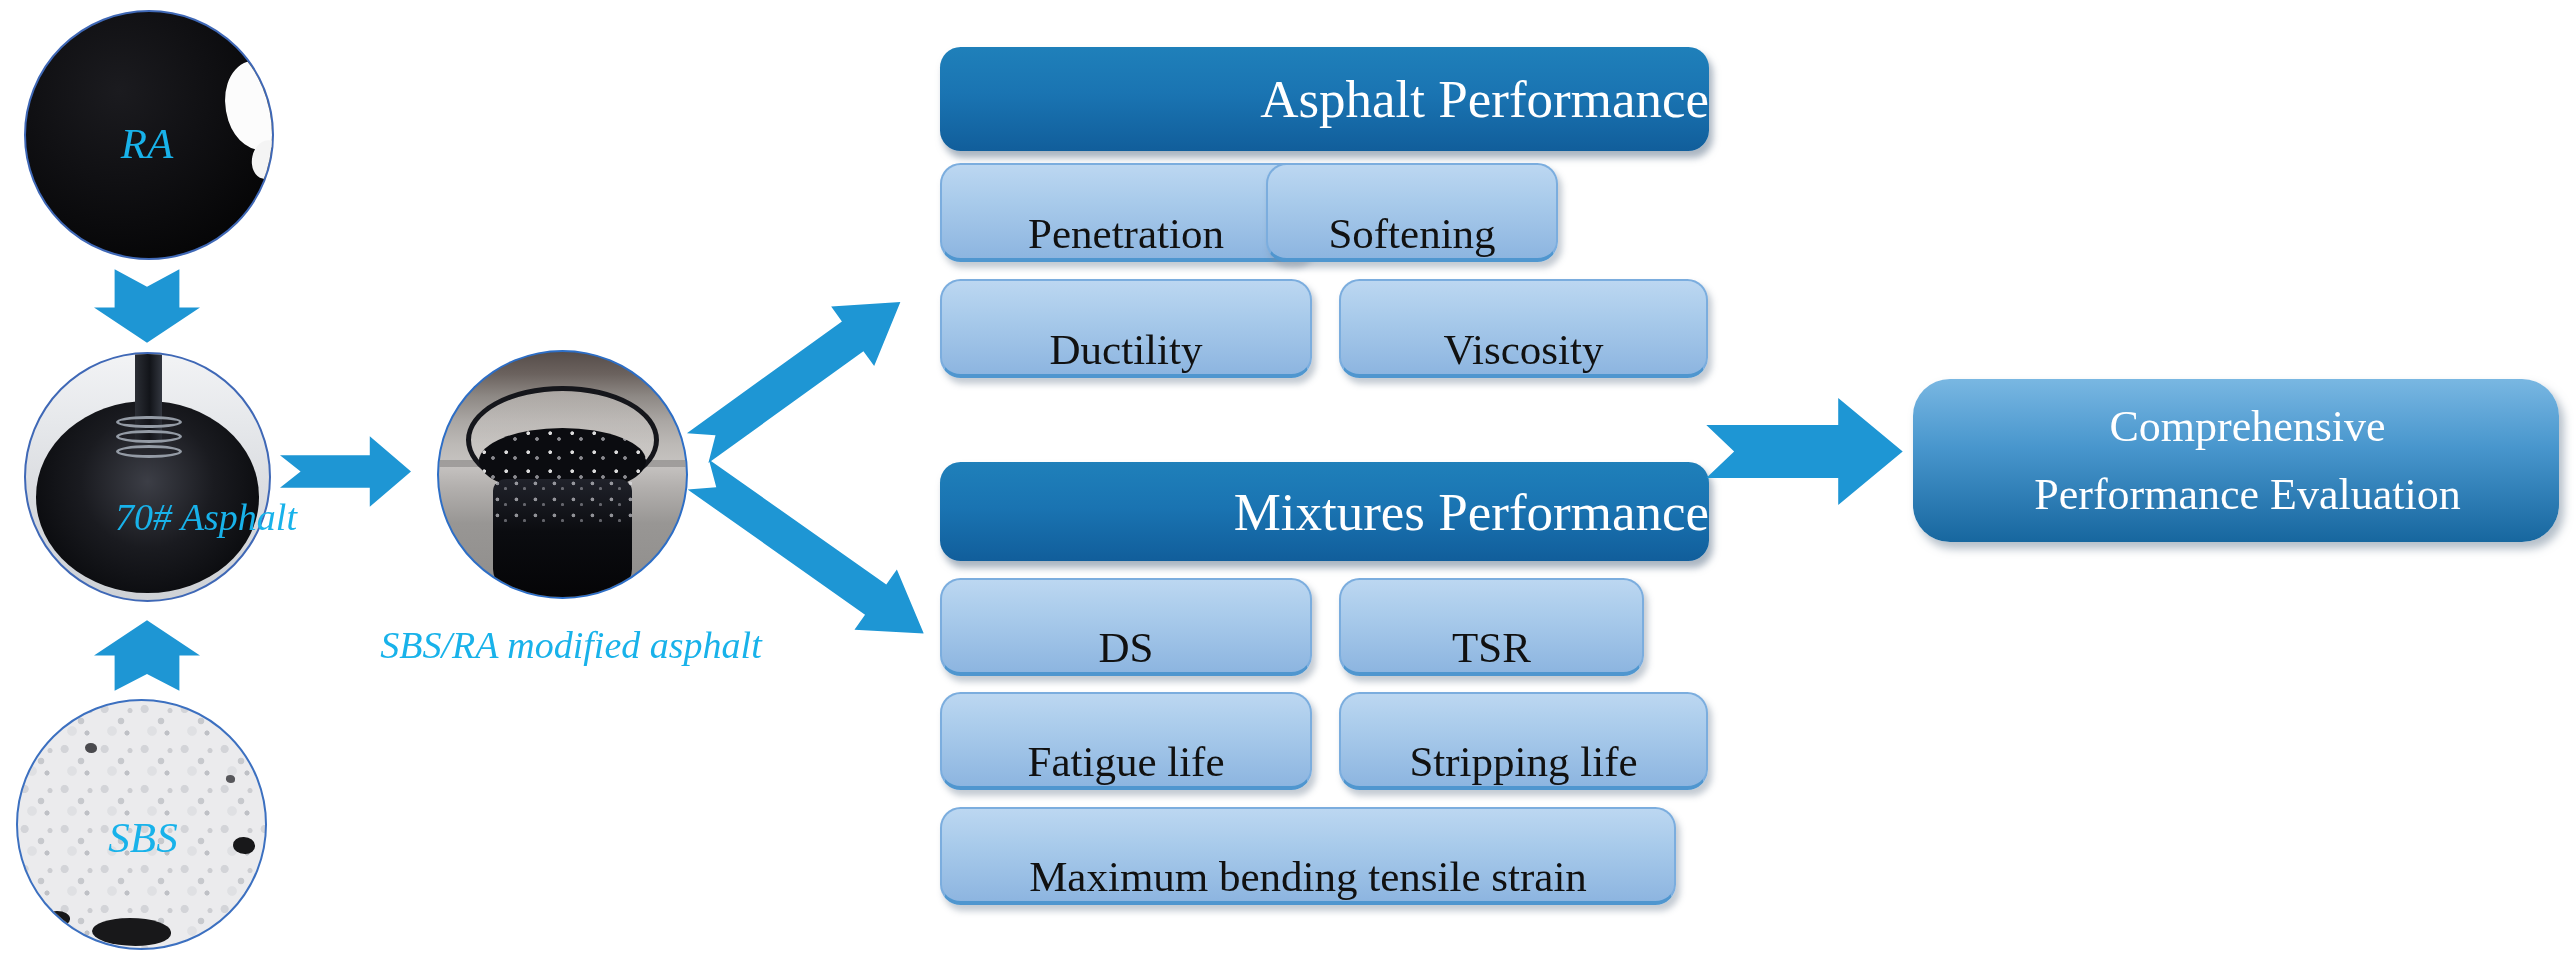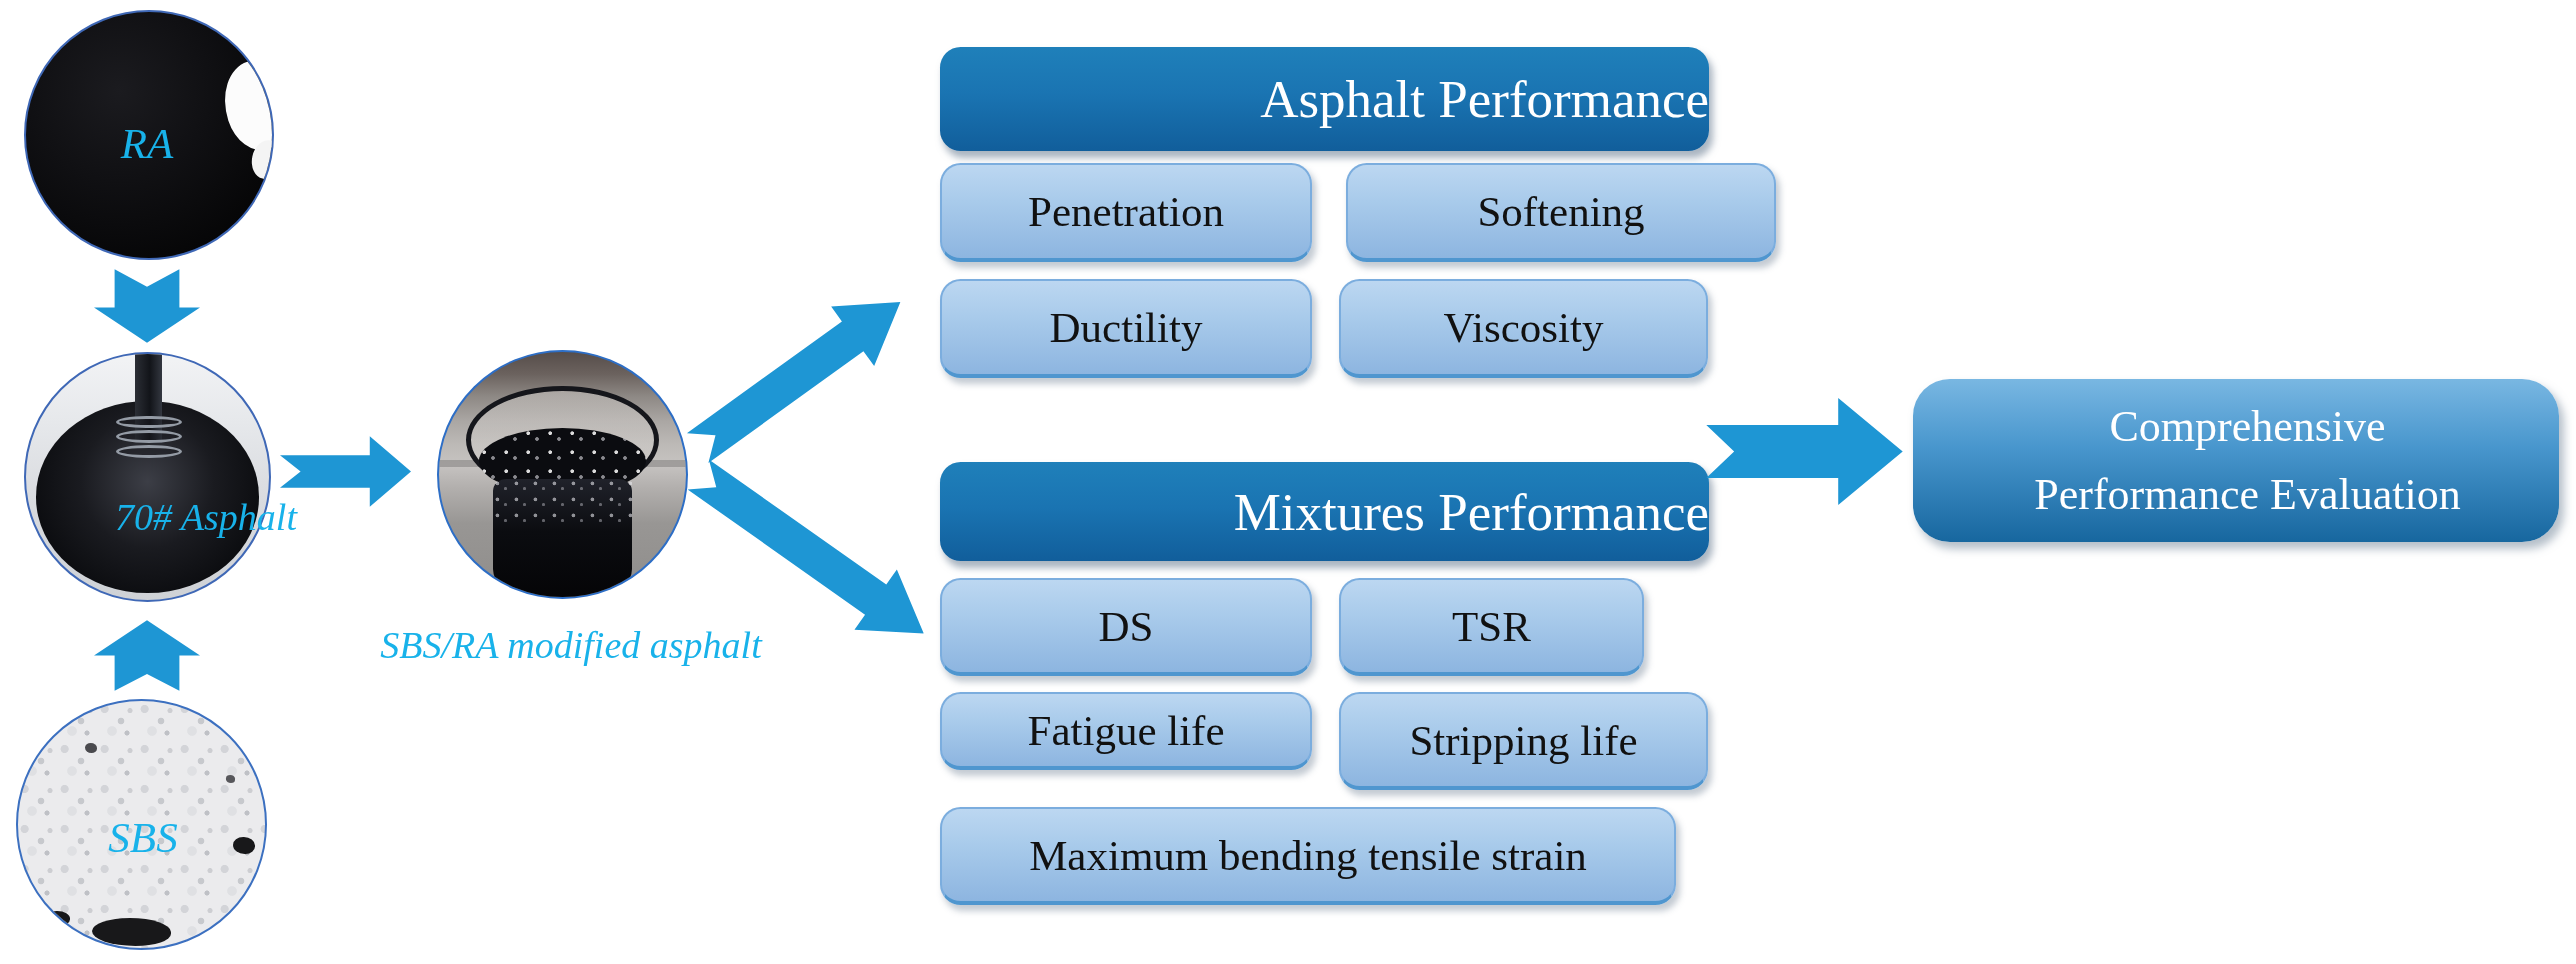--- a/index.html
+++ b/index.html
@@ -73,21 +73,21 @@
   
   .hdr-box{position:absolute;box-sizing:border-box;border-radius:20.6px;
      background:linear-gradient(180deg,#1f80ba 0%,var(--header-blue,#1a74b2) 45%,#115e9b 100%);
      box-shadow:3.7px 6.6px 7.4px rgba(100,120,142,.55);
      display:flex;align-items:center;justify-content:flex-end;
      color:var(--header-text,#ffffff);font-size:53px;}
   .item-box{position:absolute;box-sizing:border-box;border-radius:20.6px;
      background:linear-gradient(180deg,var(--light-box-top,#bcd7f1) 0%,#a9cbeb 38%,var(--light-box-bottom,#8db5e0) 100%);
      border:2.2px solid #7badde;border-bottom:4.4px solid #4f96cf;
      box-shadow:3.7px 5.9px 6.6px rgba(125,140,158,.45);
-     display:flex;align-items:center;justify-content:center;
+     display:flex;align-items:flex-end;justify-content:center;
      color:var(--box-text-dark,#111111);font-size:43px;}
 
   .result-box{position:absolute;left:1913px;top:379px;width:646px;height:163px;
      border-radius:37px;box-sizing:border-box;
      background:linear-gradient(180deg,var(--evaluation-top,#79b7e2) 0%,#4896cd 42%,var(--evaluation-bottom,#17679f) 100%);
      box-shadow:4.4px 6.6px 8.8px rgba(110,130,150,.5);
      display:flex;flex-direction:column;align-items:center;justify-content:center;
      color:#ffffff;font-size:44px;line-height:68px;text-align:center;padding-left:23px;}
 </style>
 </head>
@@ -150,40 +150,40 @@
   <svg class="arrow" style="left:673px;top:517px;transform:rotate(35.2deg)" width="276" height="74" viewBox="0 0 375 100">
     <polygon points="0,25 295,25 295,0 375,50 295,100 295,75 0,75 30,50"></polygon>
   </svg>
 
   <div class="hdr-box" style="left:940px;top:47px;width:769px;height:104px">
     <span>Asphalt Performance</span>
   </div>
   <div class="item-box" style="left:940px;top:163px;width:372px;height:99px">
     <span>Penetration</span>
   </div>
-  <div class="item-box" style="left:1346px;top:163px;width:430px;height:99px">
+  <div class="item-box" style="left:1266px;top:163px;width:292px;height:99px">
     <span>Softening</span>
   </div>
   <div class="item-box" style="left:940px;top:279px;width:372px;height:99px">
     <span>Ductility</span>
   </div>
   <div class="item-box" style="left:1339px;top:279px;width:369px;height:99px">
     <span>Viscosity</span>
   </div>
 
   <div class="hdr-box" style="left:940px;top:462px;width:769px;height:99px">
     <span>Mixtures Performance</span>
   </div>
   <div class="item-box" style="left:940px;top:578px;width:372px;height:98px">
     <span>DS</span>
   </div>
   <div class="item-box" style="left:1339px;top:578px;width:305px;height:98px">
     <span>TSR</span>
   </div>
-  <div class="item-box" style="left:940px;top:692px;width:372px;height:78px">
+  <div class="item-box" style="left:940px;top:692px;width:372px;height:98px">
     <span>Fatigue life</span>
   </div>
   <div class="item-box" style="left:1339px;top:692px;width:369px;height:98px">
     <span>Stripping life</span>
   </div>
   <div class="item-box" style="left:940px;top:807px;width:736px;height:98px">
     <span>Maximum bending tensile strain</span>
   </div>
 
   <svg class="arrow" style="left:1706px;top:398px" width="197" height="107" viewBox="0 0 268 146">

